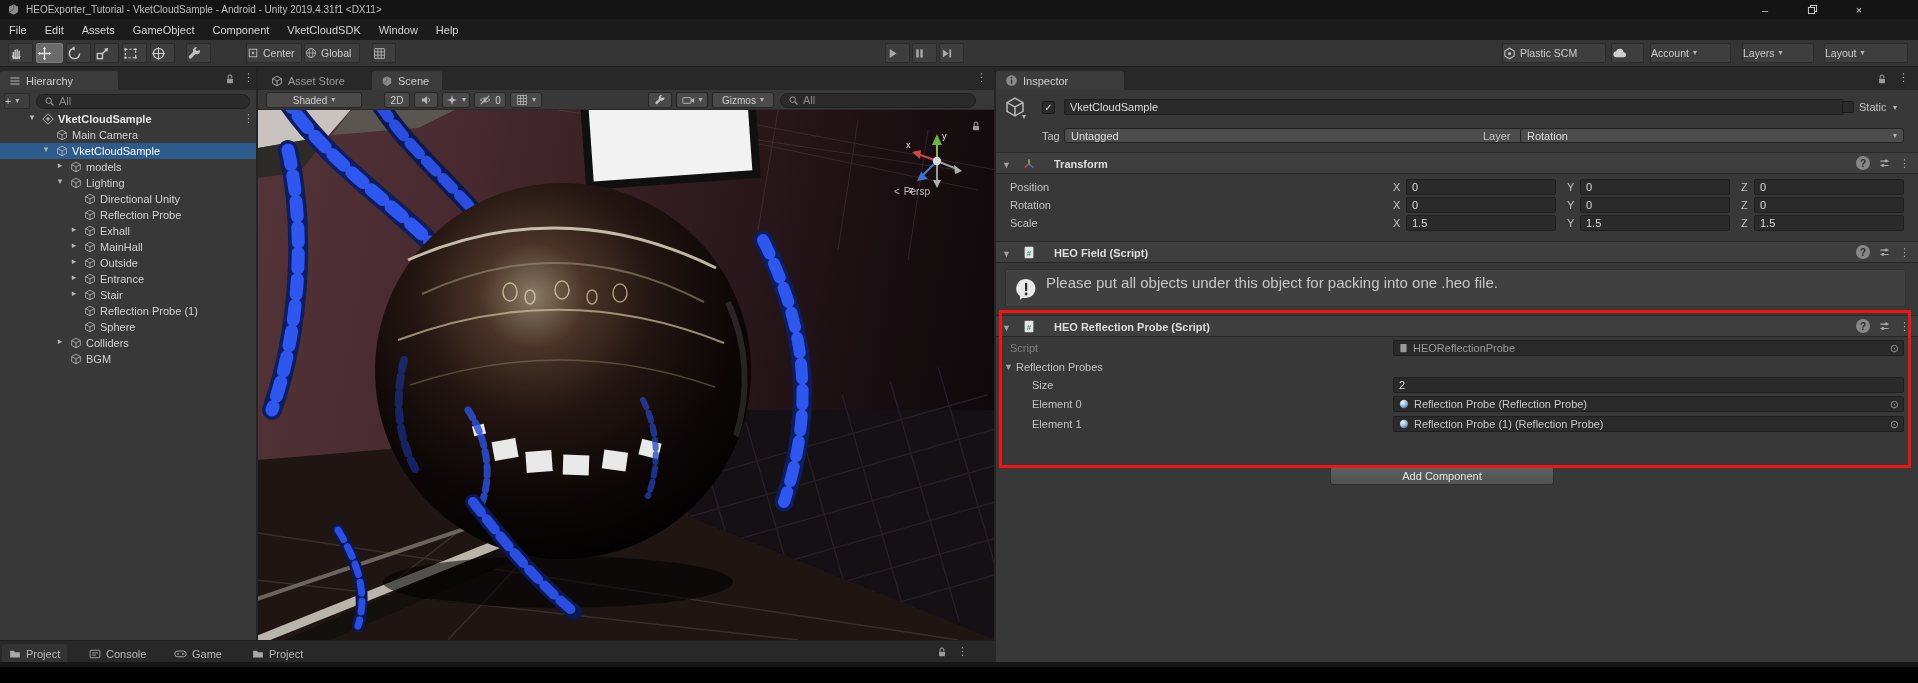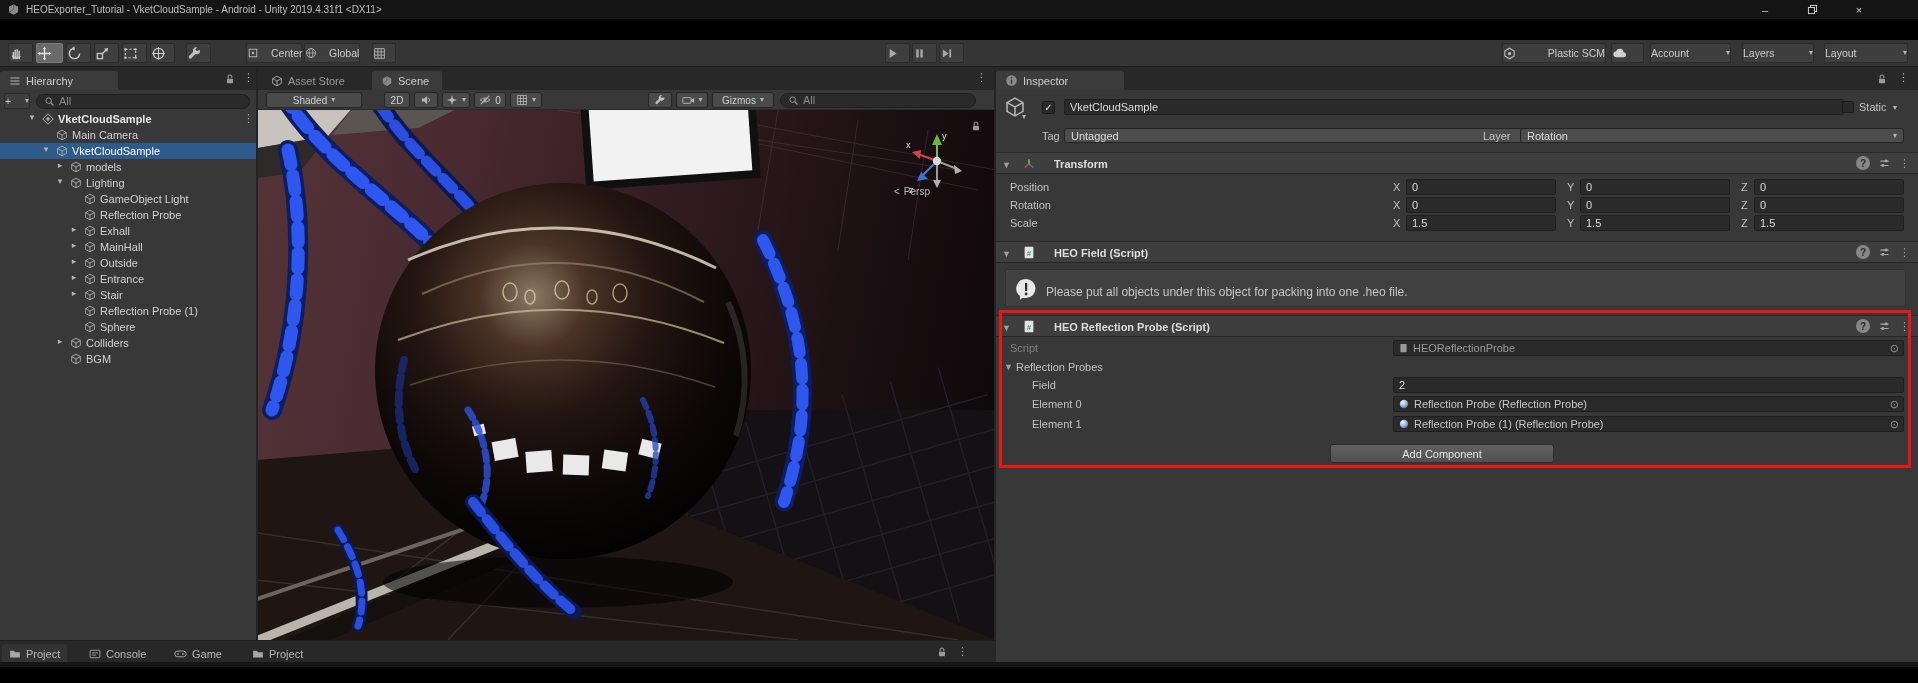--- a/index.html
+++ b/index.html
@@ -10,21 +10,21 @@
   .flexc{display:flex;align-items:center;}
   .ic{display:block;flex:none;}
   
   .titlebar{position:absolute;left:0;top:0;width:1918px;height:19px;background:#141414;}
   .titletext{position:absolute;left:26px;top:0;height:19px;display:flex;align-items:center;font-size:10px;color:#bfbfbf;white-space:nowrap;}
   .wbtn{position:absolute;top:0;width:34px;height:19px;display:flex;align-items:center;justify-content:center;color:#cfcfcf;font-size:11px;}
   .menubar{position:absolute;left:0;top:19px;width:1918px;height:21px;background:#1b1b1b;border-bottom:1px solid #0d0d0d;display:flex;align-items:center;}
   .mitem{padding:0 9px;height:21px;display:flex;align-items:center;color:#d6d6d6;font-size:11px;}
   .toolbar{position:absolute;left:0;top:40px;width:1918px;height:27px;background:#353535;border-bottom:1px solid #1e1e1e;box-sizing:border-box;}
   .tbtn{position:absolute;top:3px;height:20px;background:#3e3e3e;border:1px solid #2b2b2b;border-radius:2px;
-        display:flex;align-items:center;justify-content:space-between;gap:12px;color:#cccccc;box-sizing:border-box;font-size:10.5px;}
+        display:flex;align-items:center;justify-content:flex-start;gap:4px;color:#cccccc;box-sizing:border-box;font-size:10.5px;}
   .tbtn.active{background:#6a6a6a;border-color:#7a7a7a;}
   .caret{font-size:8px;color:#b5b5b5;line-height:1;}
   
   .panel{position:absolute;background:#383838;}
   .ptabbar{position:absolute;left:0;top:0;width:100%;height:23px;background:#282828;}
   .ptab{position:absolute;top:4px;height:19px;border-radius:3px 3px 0 0;display:flex;align-items:center;gap:5px;padding:0 9px;color:#9a9a9a;box-sizing:border-box;}
   .ptab.active{background:#3c3c3c;color:#cfcfcf;}
   .vdiv{position:absolute;top:67px;width:2px;height:595px;background:#242424;}
   
   .field{background:#2a2a2a;border:1px solid #1f1f1f;border-radius:2px;color:#dddddd;display:flex;align-items:center;padding:0 5px;box-sizing:border-box;height:16px;gap:4px;}
@@ -42,21 +42,21 @@
   .fold{position:absolute;font-size:9px;color:#a0a0a0;}
   .hbtns{position:absolute;right:8px;top:3px;display:flex;gap:8px;align-items:center;color:#a8a8a8;}
   .helpcirc{width:14px;height:14px;border-radius:50%;background:#878787;color:#2b2b2b;font-size:10px;font-weight:bold;display:flex;align-items:center;justify-content:center;}
   .irow-label{position:absolute;height:16px;display:flex;align-items:center;color:#c2c2c2;white-space:nowrap;}
   .axcell{position:absolute;top:0;height:16px;display:flex;align-items:center;gap:5px;}
   .axpre{color:#c2c2c2;width:8px;flex:none;}
   .helpbox{position:absolute;background:#404040;border:1px solid #313131;border-radius:2px;box-sizing:border-box;}
   .objfield{background:#2a2a2a;border:1px solid #1f1f1f;border-radius:2px;display:flex;align-items:center;gap:4px;padding:0 4px;box-sizing:border-box;height:16px;color:#c8c8c8;}
   .picker{margin-left:auto;color:#9a9a9a;font-size:11px;}
   .checkbox{background:#2a2a2a;border:1px solid #1a1a1a;border-radius:2px;display:flex;align-items:center;justify-content:center;color:#e0e0e0;font-size:10px;box-sizing:border-box;}
-  .addcomp{position:absolute;background:linear-gradient(#616161,#515151);border:1px solid #2e2e2e;border-radius:3px;color:#e6e6e6;display:flex;align-items:center;justify-content:center;box-sizing:border-box;}
+  .addcomp{position:absolute;background:linear-gradient(#616161,#515151);border:1px solid #2e2e2e;border-radius:3px;color:#e6e6e6;display:flex;align-items:center;justify-content:center;box-sizing:border-box;margin-top:22px;}
   .redbox{position:absolute;border:3px solid var(--highlight_red,#f21414);box-sizing:border-box;pointer-events:none;z-index:40;}
   
   .vp{position:absolute;left:258px;top:110px;width:738px;height:530px;overflow:hidden;
       background:linear-gradient(100deg,#543439 0%,#46282e 28%,#2f1a1f 55%,#1a0f12 78%,#0b0708 100%);}
   .stbtn{position:absolute;top:2px;height:16px;background:#4a4a4a;border:1px solid #262626;border-radius:3px;display:flex;align-items:center;justify-content:center;gap:4px;padding:0 5px;box-sizing:border-box;color:#d0d0d0;font-size:10px;}
   .persp{position:absolute;color:#bdbdbd;font-size:10px;display:flex;gap:4px;align-items:center;}
   .gizlab{font-size:9px;fill:#e0e0e0;font-family:"Liberation Sans",sans-serif;}
   .bottombar{position:absolute;left:0;top:640px;width:996px;height:22px;background:#282828;border-top:1px solid #1e1e1e;box-sizing:border-box;}
   .btab{position:absolute;top:3px;height:19px;display:flex;align-items:center;gap:5px;padding:0 7px;color:#b8b8b8;border-radius:3px 3px 0 0;box-sizing:border-box;}
   .chromestrip{position:absolute;left:0;top:662px;width:1918px;height:5px;background:#161616;}
@@ -236,20 +236,30 @@
     <div class="wbtn" style="left:1795px">
         <svg class="ic" width="13" height="13">
           <use href="#i-restore"></use>
         </svg>
       </div>
     <div class="wbtn" style="left:1842px">
         <span>×</span>
       </div>
   </div>
 
+  <div class="menubar">
+    <span class="mitem">File</span>
+    <span class="mitem">Edit</span>
+    <span class="mitem">Assets</span>
+    <span class="mitem">GameObject</span>
+    <span class="mitem">Component</span>
+    <span class="mitem">VketCloudSDK</span>
+    <span class="mitem">Window</span>
+    <span class="mitem">Help</span>
+  </div>
 
   <div class="toolbar">
     <div class="tbtn" style="left:8px;width:25px">
         <svg class="ic" width="15" height="15">
           <use href="#i-hand"></use>
         </svg>
       </div>
     <div class="tbtn active" style="left:36px;width:27px">
         <svg class="ic" width="15" height="15">
           <use href="#i-move"></use>
@@ -398,21 +408,21 @@
       <span class="harr" style="left:54px">▾</span>
       <svg class="ic hic" style="left:70px" width="12" height="12">
           <use href="#i-cube"></use>
         </svg>
       <span class="hlab" style="left:86px">Lighting</span>
     </div>
     <div class="hrow" style="top:124px">
       <svg class="ic hic" style="left:84px" width="12" height="12">
           <use href="#i-cube"></use>
         </svg>
-      <span class="hlab" style="left:100px">GameObject Light</span>
+      <span class="hlab" style="left:100px">Directional Unity</span>
     </div>
     <div class="hrow" style="top:140px">
       <svg class="ic hic" style="left:84px" width="12" height="12">
           <use href="#i-cube"></use>
         </svg>
       <span class="hlab" style="left:100px">Reflection Probe</span>
     </div>
     <div class="hrow" style="top:156px">
       <span class="harr" style="left:68px">▸</span>
       <svg class="ic hic" style="left:84px" width="12" height="12">
@@ -797,21 +807,21 @@
           </svg>
         <span style="color:#aaa">⋮</span>
       </div>
     </div>
     <div class="helpbox" style="left:9px;top:202px;width:901px;height:38px">
       <svg class="ic abs" style="left:9px;top:8px" width="22" height="22" viewBox="0 0 22 22">
         <path d="M11 1 a9.5 9.5 0 0 1 0 19 l-4 0 -2 2 0 -4 a9.5 9.5 0 0 1 6 -17 z" fill="#e8e8e8"></path>
         <rect x="10" y="5" width="2.2" height="8" fill="#2b2b2b"></rect>
           <circle cx="11.1" cy="16" r="1.4" fill="#2b2b2b"></circle>
       </svg>
-      <span class="abs" style="left:40px;top:15px;color:#c6c6c6;font-size:12px">Please put all objects under this object for packing into one .heo file.</span>
+      <span class="abs" style="left:40px;top:4px;color:#c6c6c6;font-size:15px">Please put all objects under this object for packing into one .heo file.</span>
     </div>
 
     <div class="chead" style="top:248px">
       <span class="fold" style="left:6px;top:7px">▼</span>
       <svg class="ic abs" style="left:26px;top:3px" width="14" height="15">
           <use href="#i-script"></use>
         </svg>
       <span class="ctitle">HEO Reflection Probe (Script)</span>
       <div class="hbtns">
         <div class="helpcirc">
@@ -828,21 +838,21 @@
       <svg class="ic" width="11" height="12">
           <use href="#i-page"></use>
         </svg>
       <span style="color:#9a9a9a">HEOReflectionProbe</span>
       <span class="picker">⊙</span>
     </div>
 
     <span class="fold" style="left:8px;top:295px">▼</span>
     <span class="irow-label" style="left:20px;top:292px">Reflection Probes</span>
 
-    <span class="irow-label" style="left:36px;top:310px">Field</span>
+    <span class="irow-label" style="left:36px;top:310px">Size</span>
     <div class="field abs" style="left:397px;top:310px;width:511px">
         <span>2</span>
       </div>
 
     <span class="irow-label" style="left:36px;top:329px">Element 0</span>
     <div class="objfield abs" style="left:397px;top:329px;width:511px">
       <svg class="ic" width="12" height="12">
           <use href="#i-probe"></use>
         </svg>
       <span>Reflection Probe (Reflection Probe)</span>

